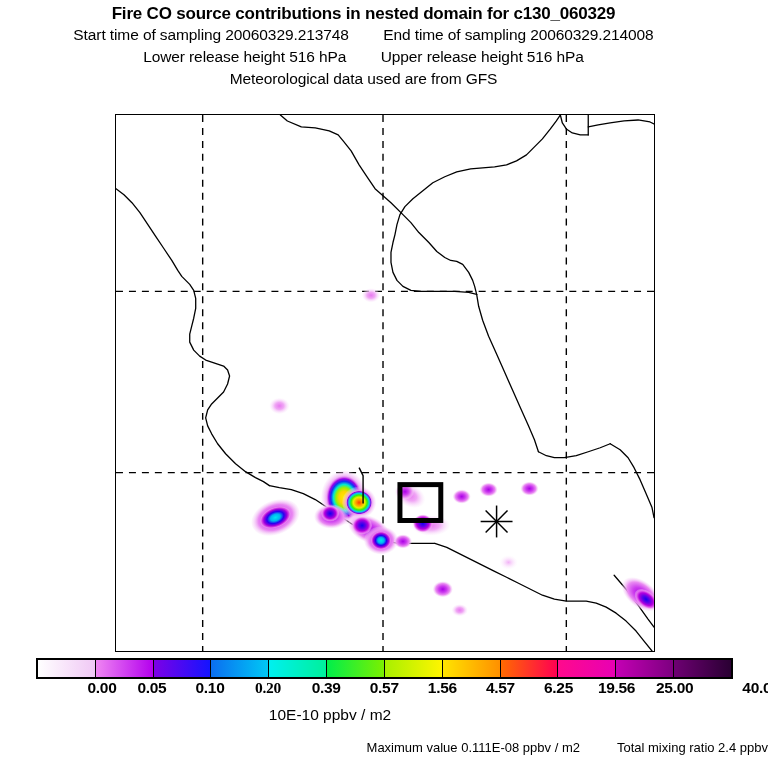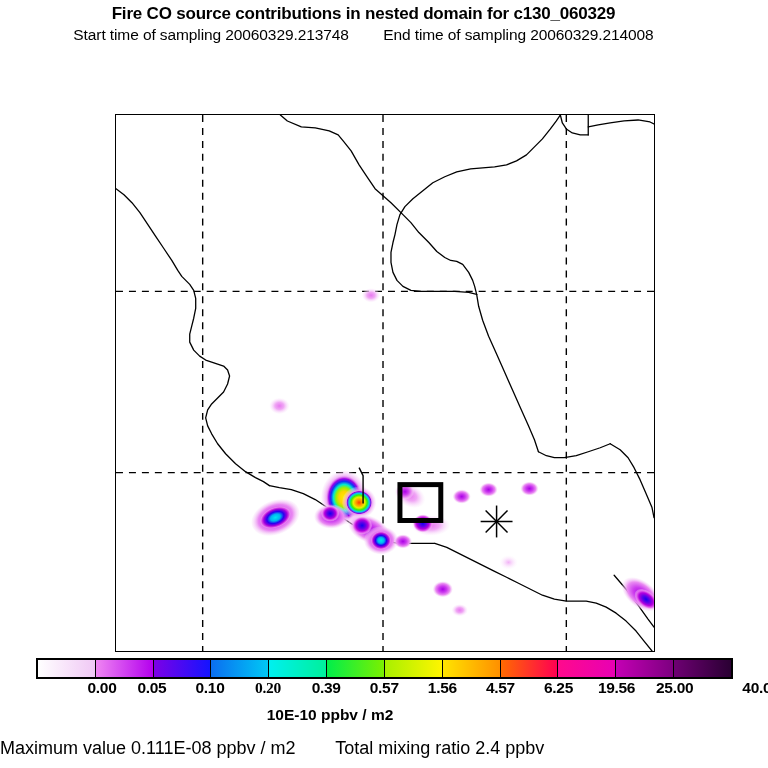--- a/index.html
+++ b/index.html
@@ -108,48 +108,55 @@
   
   .cbar-unit {
     position: absolute;
     left: 0;
     top: 705px;
     width: 660px;
     text-align: center;
     font-size: 15.5px;
     line-height: 20px;
     white-space: nowrap;
-    font-weight: bold;
   }
   .footer-row {
     position: absolute;
     left: 0;
     top: 738px;
     width: 768px;
-    text-align: left;
-    font-size: 18px;
+    text-align: right;
+    font-size: 13px;
     line-height: 20px;
     white-space: nowrap;
   }
   .footer-row .gap {
     display: inline-block;
     width: 30px;
   }
 </style>
 </head>
 <body>
 
 <div id="page">
 
   <div class="header">
     <div class="hdr-title">Fire CO source contributions in nested domain for c130_060329</div>
     <div class="hdr-row">
       <span>Start time of sampling 20060329.213748</span>
       <span class="gap"></span>
       <span>End time of sampling 20060329.214008</span>
+    </div>
+    <div class="hdr-row">
+      <span>Lower release height  516 hPa</span>
+      <span class="gap"></span>
+      <span>Upper release height  516 hPa</span>
+    </div>
+    <div class="hdr-row">
+      <span>Meteorological data used are from GFS</span>
     </div>
   </div>
 
   <div class="map-frame">
     <svg class="map-svg" viewBox="0 0 540 538" preserveAspectRatio="none">
       <defs>
         <radialGradient id="g-hot" cx="50%" cy="50%" r="50%">
           <stop offset="0%" stop-color="#ffee00"></stop>
           <stop offset="28%" stop-color="#ffd400"></stop>
           <stop offset="45%" stop-color="#9bf000"></stop>

